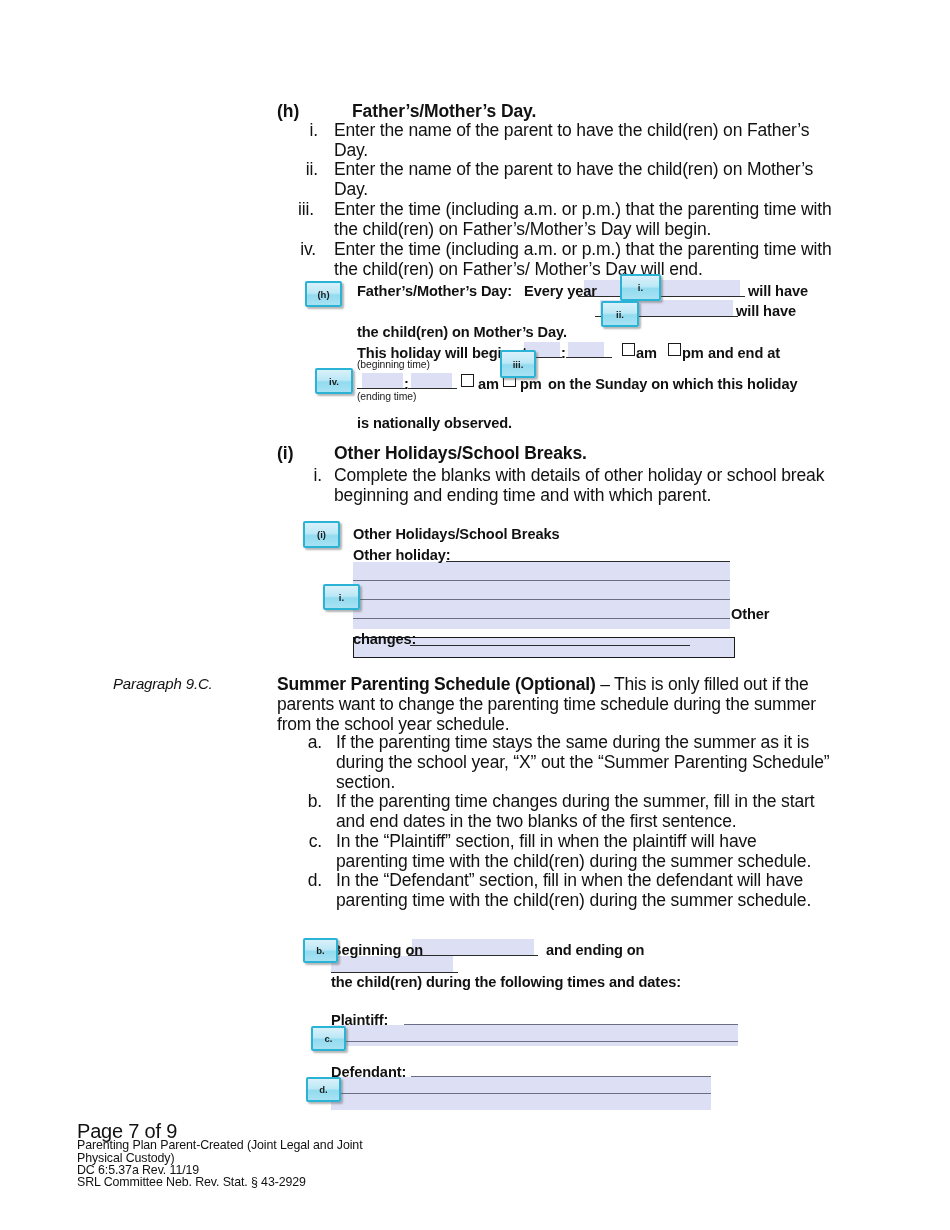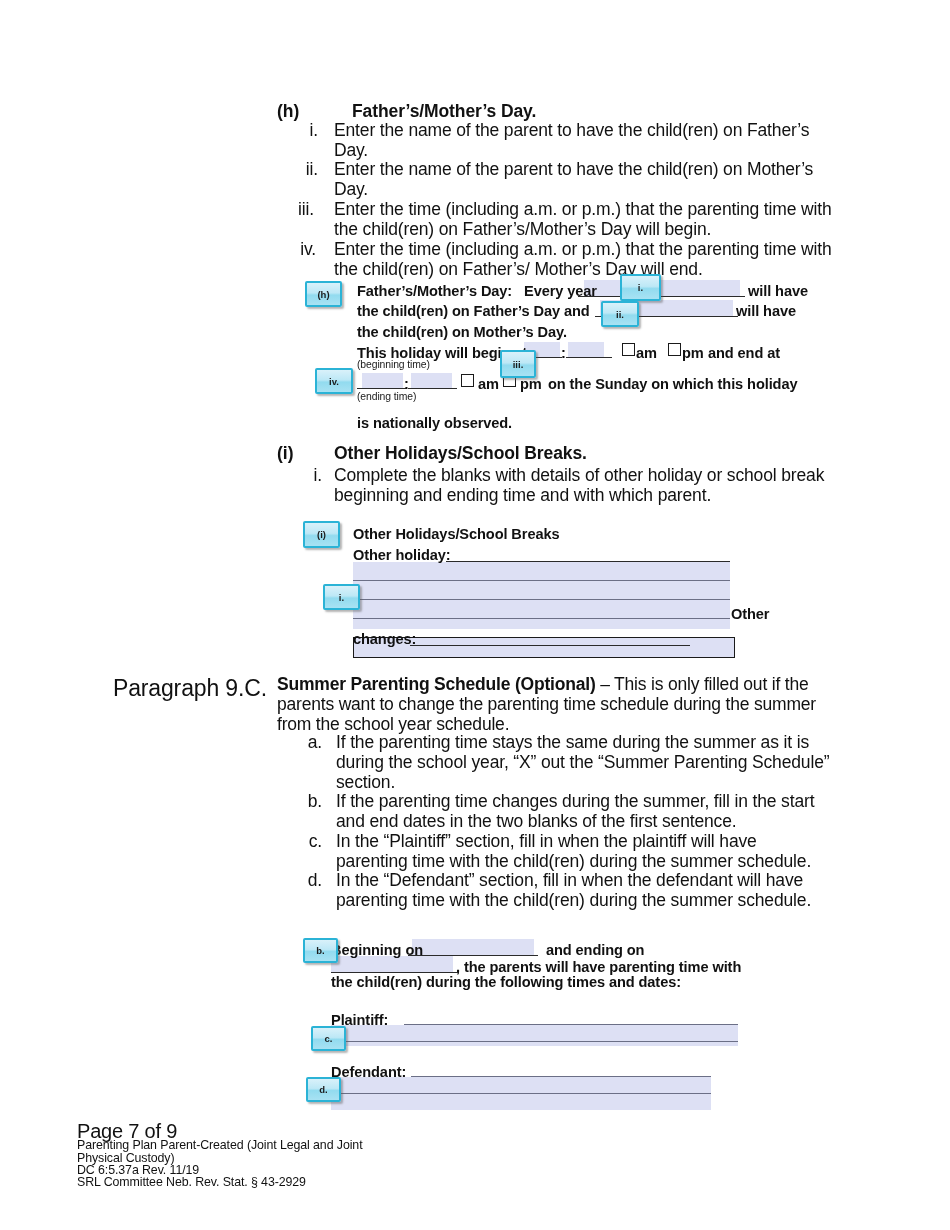--- a/index.html
+++ b/index.html
@@ -91,23 +91,24 @@
     position:absolute;
     font-size:10.4px;
     letter-spacing:-0.1px;
     color:#1a1a1a;
     z-index:6;
   }
 
   
   .para-label{
     position:absolute;
-    font-size:23px;
+    font-size:15px;
     letter-spacing:-0.15px;
     white-space:nowrap;
+    font-style:italic;
   }
   .para-body{
     position:absolute;
     font-size:17.5px;
     line-height:19.8px;
     letter-spacing:-0.2px;
   }
   .para-body b{font-weight:bold;}
 
   
@@ -156,21 +157,20 @@
   <div class="badge" style="left:601px;top:301px;width:38px;height:26px;">ii.</div>
   <div class="badge" style="left:500px;top:350px;width:36px;height:28px;">iii.</div>
   <div class="badge" style="left:315px;top:368px;width:38px;height:26px;">iv.</div>
 
   <div class="formtxt" style="left:357px;top:281px;">Father’s/Mother’s Day:</div>
   <div class="formtxt" style="left:524px;top:281px;">Every year</div>
   <div class="fill" style="left:584px;top:280px;width:156px;height:17px;"></div>
   <div class="rule" style="left:578px;top:296px;width:167px;"></div>
   <div class="formtxt" style="left:748px;top:281px;">will have</div>
 
-  <div class="formtxt" style="left:357px;top:301px;">the  child(ren) on Father’s Day and</div>
   <div class="fill" style="left:600px;top:300px;width:133px;height:17px;"></div>
   <div class="rule" style="left:595px;top:316px;width:143px;"></div>
   <div class="formtxt" style="left:736px;top:301px;">will have</div>
 
   <div class="formtxt" style="left:357px;top:322px;">the  child(ren) on Mother’s Day.</div>
 
   <div class="formtxt" style="left:357px;top:343px;">This holiday will begin at</div>
   <div class="fill" style="left:524px;top:342px;width:36px;height:16px;"></div>
   <div class="formtxt" style="left:561px;top:343px;">:</div>
   <div class="fill" style="left:568px;top:342px;width:36px;height:16px;"></div>
@@ -261,21 +261,20 @@
   <div class="badge" style="left:311px;top:1026px;width:35px;height:25px;">c.</div>
   <div class="badge" style="left:306px;top:1077px;width:35px;height:25px;">d.</div>
 
   <div class="formtxt" style="left:331px;top:940px;">Beginning on</div>
   <div class="fill" style="left:412px;top:939px;width:122px;height:17px;"></div>
   <div class="rule" style="left:408px;top:955px;width:130px;"></div>
   <div class="formtxt" style="left:546px;top:940px;">and ending on</div>
 
   <div class="fill" style="left:331px;top:956px;width:122px;height:17px;"></div>
   <div class="rule" style="left:331px;top:972px;width:127px;"></div>
-  <div class="formtxt" style="left:456px;top:957px;">, the parents will have parenting time with</div>
 
   <div class="formtxt" style="left:331px;top:972px;">the child(ren) during the following times and dates:</div>
 
   <div class="formtxt" style="left:331px;top:1010px;">Plaintiff:</div>
   <div class="rule thin" style="left:404px;top:1024px;width:334px;"></div>
   <div class="fill" style="left:331px;top:1025px;width:407px;height:16px;"></div>
   <div class="rule thin" style="left:331px;top:1041px;width:407px;"></div>
   <div class="fill" style="left:331px;top:1042px;width:407px;height:4px;"></div>
 
   <div class="formtxt" style="left:331px;top:1062px;">Defendant:</div>

